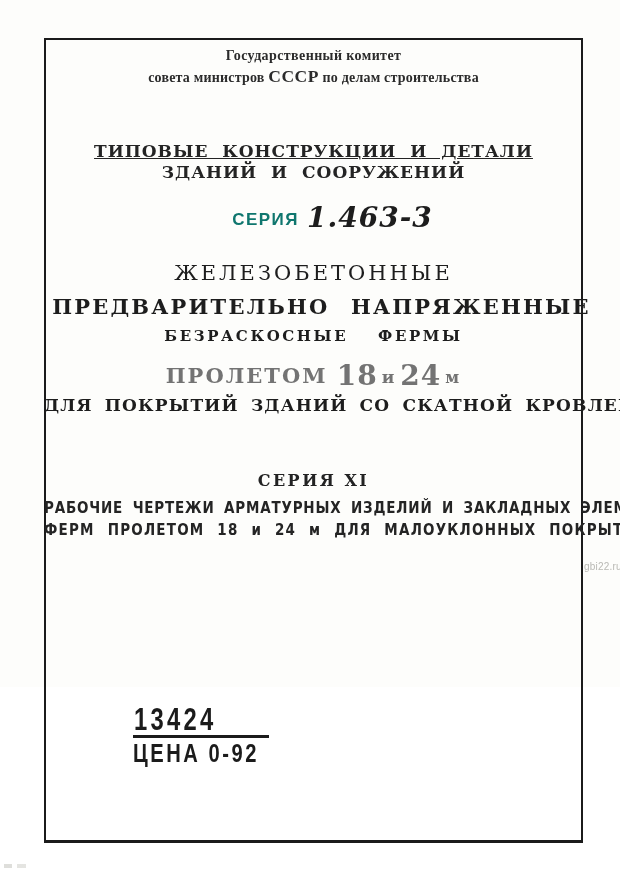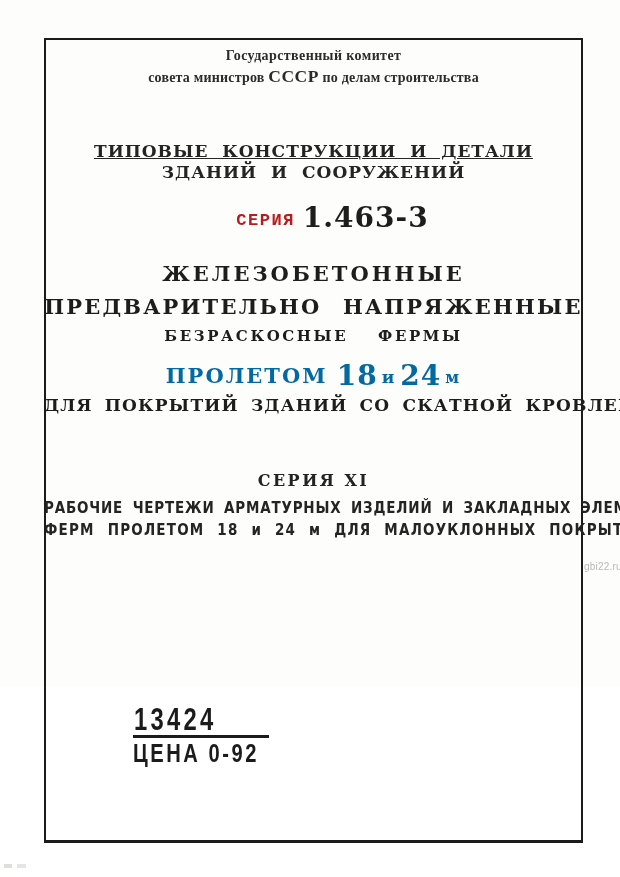--- a/index.html
+++ b/index.html
@@ -26,26 +26,26 @@
     font-family:"Liberation Serif",serif;
   }
   .org2{
     top:66px;font-size:14px;font-weight:700;letter-spacing:.2px;color:#2b2b2b;
     font-family:"Liberation Serif",serif;
   }
   .org2 .acr{font-size:17.5px;letter-spacing:.5px;margin-top:43px;}
   .tk1{top:141px;font-size:17px;font-weight:700;letter-spacing:1px;word-spacing:7px;color:#242424;font-family:"DejaVu Serif",serif;text-decoration:underline;}
   .tk2{top:162px;font-size:17px;font-weight:700;letter-spacing:1px;word-spacing:7px;color:#242424;font-family:"DejaVu Serif",serif;}
   .series{top:201px;}
-  .series .lbl{font-size:17px;font-weight:700;letter-spacing:1.5px;color:#b91c1c;font-family:Liberation Mono, monospace;vertical-align:baseline;margin-left:38px;}
-  .series .num{font-size:28px;font-weight:700;letter-spacing:1px;color:#1d1d1d;font-family:"DejaVu Serif",serif;margin-left:4px;vertical-align:-2px;}
-  .t1{top:261px;font-size:21px;font-weight:700;letter-spacing:3px;color:#1d1d1d;font-family:"DejaVu Serif",serif;}
-  .t2{top:294px;font-size:21px;font-weight:700;letter-spacing:2.2px;word-spacing:12px;color:#1d1d1d;font-family:"DejaVu Serif",serif;}
+  .series .lbl{font-size:17px;font-weight:700;letter-spacing:1.5px;color:#0f766e;font-family:Liberation Sans, sans-serif;vertical-align:baseline;margin-left:38px;}
+  .series .num{font-size:28px;font-weight:700;letter-spacing:1px;color:#1d1d1d;font-family:"DejaVu Serif",serif;margin-left:4px;vertical-align:-2px;font-style:italic;}
+  .t1{top:261px;font-size:21px;font-weight:400;letter-spacing:3px;color:#1d1d1d;font-family:"DejaVu Serif",serif;}
+  .t2{top:294px;font-size:21px;font-weight:700;letter-spacing:2.2px;word-spacing:12px;color:#1d1d1d;font-family:"DejaVu Serif",serif;margin-left:8px;}
   .t3{top:327px;font-size:15px;font-weight:700;letter-spacing:2.6px;word-spacing:22px;color:#1d1d1d;font-family:"DejaVu Serif",serif;}
-  .t4{top:359px;font-size:21px;font-weight:700;letter-spacing:2px;color:#0369a1;font-family:"DejaVu Serif",serif;}
+  .t4{top:359px;font-size:21px;font-weight:700;letter-spacing:2px;color:#737373;font-family:"DejaVu Serif",serif;}
   .t4 .big{font-size:28px;letter-spacing:1px;vertical-align:-2px;}
   .t4 .small-i{font-size:17px;font-weight:600;margin:0 4px;}
   .t4 .unit{font-size:16px;font-weight:700;margin-left:4px;}
   .t5{top:395px;font-size:17px;font-weight:700;letter-spacing:1.2px;word-spacing:5px;color:#1d1d1d;font-family:"DejaVu Serif",serif;}
   .issue-lbl{top:471px;font-size:16px;font-weight:700;letter-spacing:2.5px;color:#232323;font-family:"DejaVu Serif",serif;}
   .issue1{top:498px;font-size:13.5px;font-weight:700;letter-spacing:.8px;word-spacing:4px;color:#242424;font-family:"DejaVu Sans",sans-serif;transform:scaleY(1.12);transform-origin:center top;}
   .issue2{top:520px;font-size:13.5px;font-weight:700;letter-spacing:1.2px;word-spacing:7px;color:#242424;font-family:"DejaVu Sans",sans-serif;transform:scaleY(1.12);transform-origin:center top;}
   .watermark{
     position:absolute;left:584px;top:561px;
     font-size:10px;color:#b9b9b4;letter-spacing:.2px;

